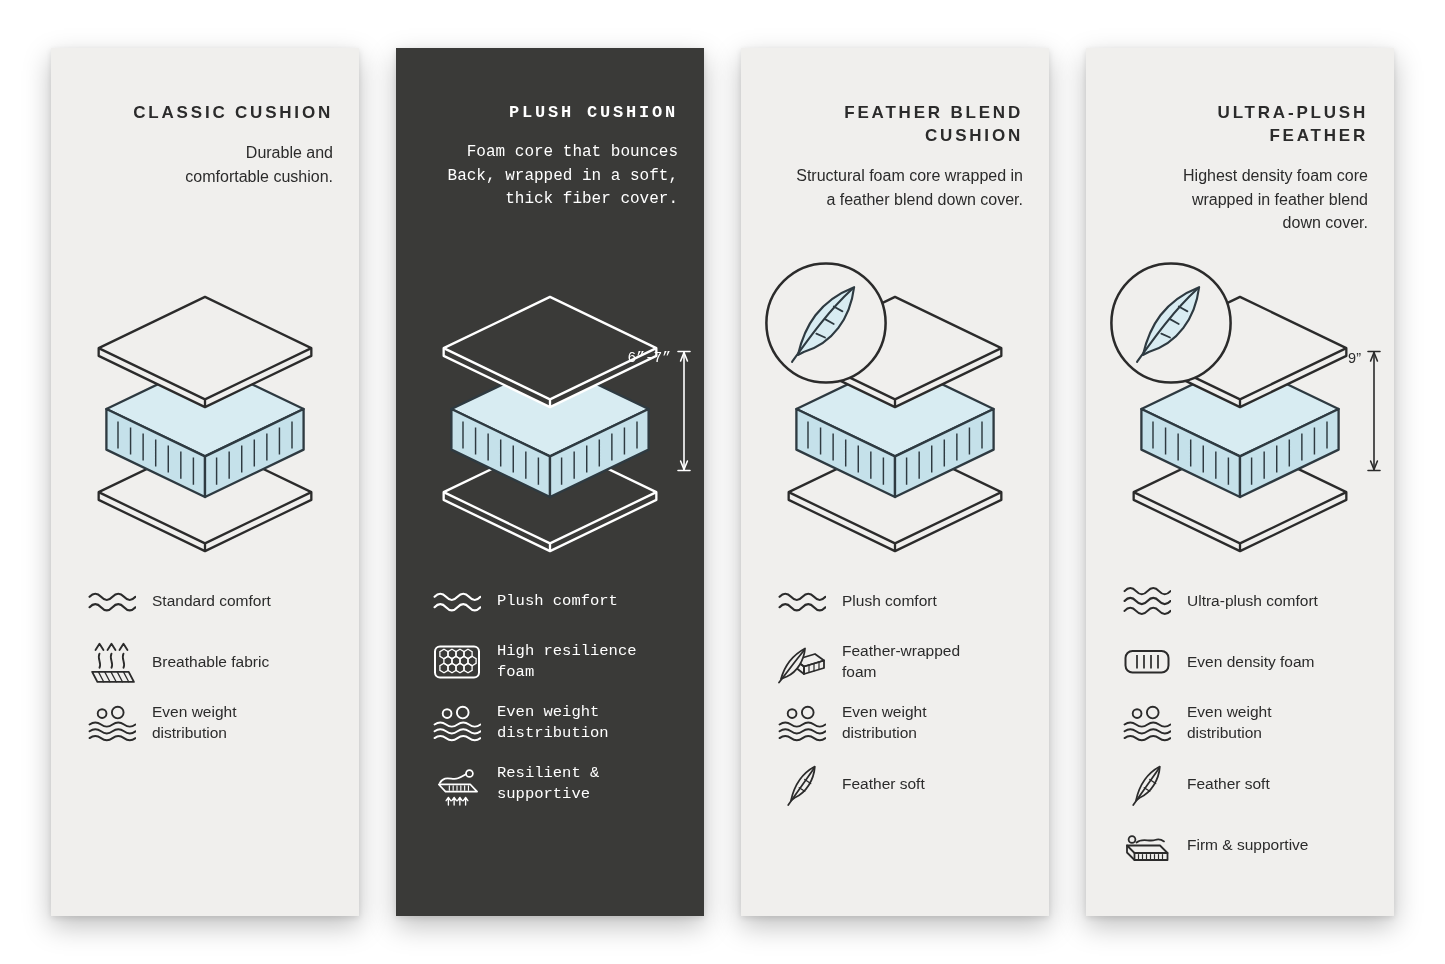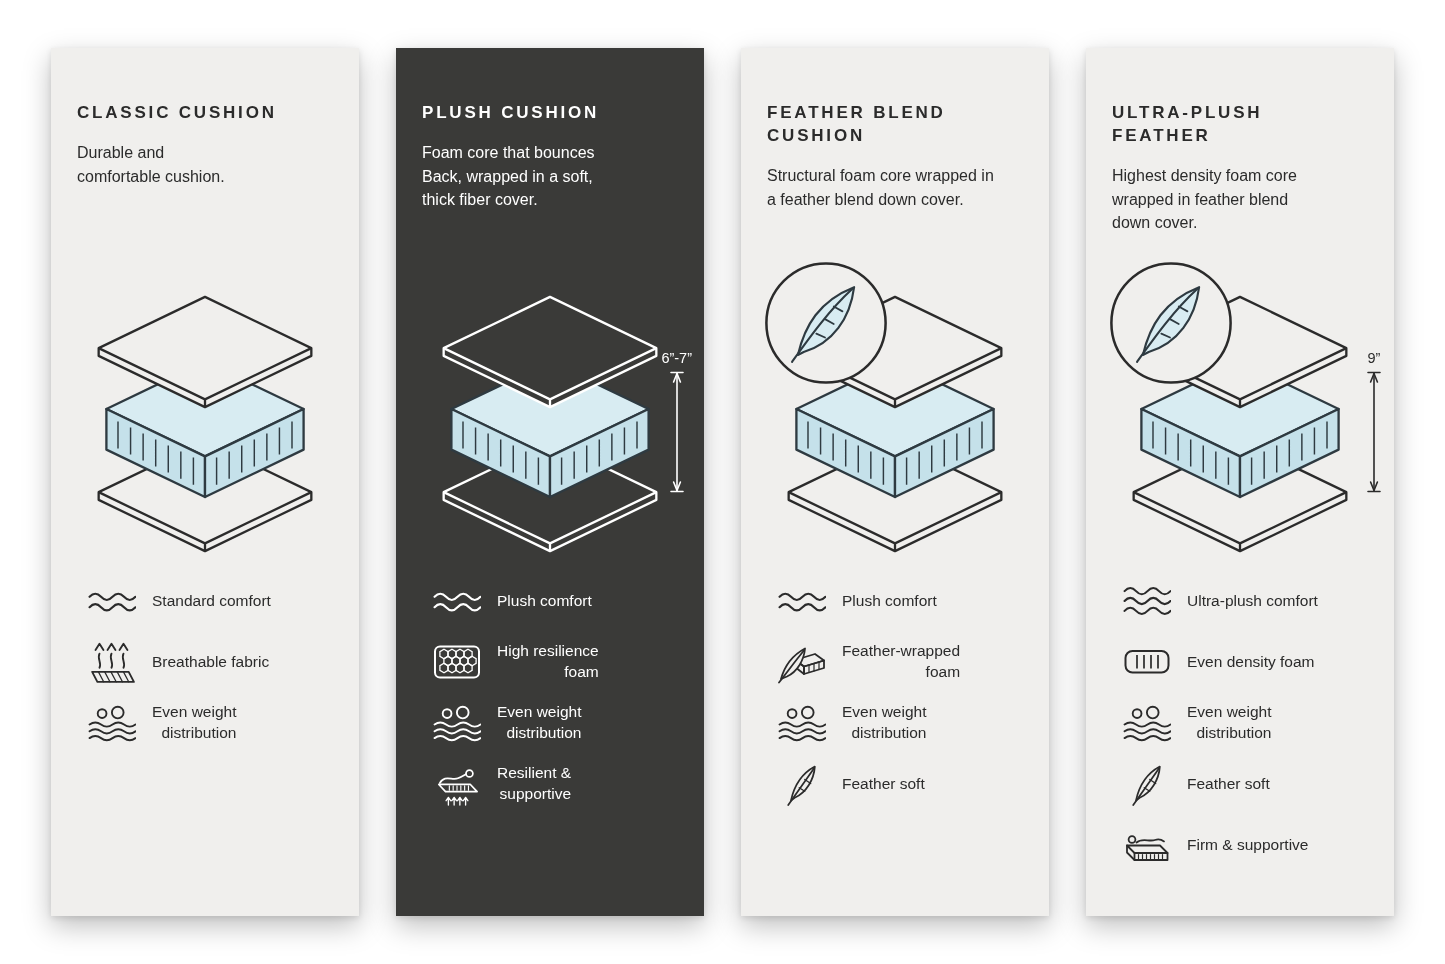--- a/index.html
+++ b/index.html
@@ -29,44 +29,45 @@
     background:var(--panel-light);
     color:var(--ink);
     --slab-fill:var(--panel-light);
     --stroke:var(--ink);
     box-shadow:0 10px 26px rgba(0,0,0,.25), 0 2px 6px rgba(0,0,0,.10);
     padding:54px 26px 0;
   }
   .panel.dark{
     background:var(--panel-dark);
     color:var(--ink-on-dark);
+    font-family:Liberation Mono, monospace;
     --slab-fill:var(--panel-dark);
     --stroke:var(--ink-on-dark);
   }
-  .panel-header{height:158px;text-align:left;}
+  .panel-header{height:158px;text-align:right;}
   .panel-title{
     margin:0;font-size:17px;font-weight:700;letter-spacing:2.8px;
     line-height:1.35;white-space:pre-line;
   }
   .panel-desc{
     margin:16px 0 0;font-size:16px;line-height:1.48;white-space:pre-line;
   }
   .diagram{position:relative;width:232px;height:261px;margin:34px auto 0;}
   .cushion-svg{width:232px;height:261px;display:block;}
   .badge{position:absolute;top:-34px;left:-16px;width:126px;height:126px;}
   .badge svg{width:126px;height:126px;display:block;}
   .measure{
     position:absolute;top:56px;right:-26px;
-    display:flex;align-items:center;gap:5px;flex-direction:column;
+    display:flex;align-items:flex-start;gap:5px;
   }
   .measure-label{font-size:14.5px;white-space:nowrap;}
   .measure-arrow{width:16px;height:122px;display:block;}
   .features{
     list-style:none;margin:24px 0 0;padding:0 0 0 10px;
-    display:flex;flex-direction:column;gap:17px;text-align:right;
+    display:flex;flex-direction:column;gap:17px;
   }
   .feature{display:flex;align-items:center;gap:15px;min-height:44px;}
   .feature-icon{width:50px;min-width:50px;display:flex;justify-content:center;align-items:center;}
   .feature-icon svg{width:48px;height:44px;display:block;}
   .feature-label{font-size:15.5px;line-height:1.35;white-space:pre-line;}
 </style>
 </head>
 <body>
 
 <svg width="0" height="0" style="position:absolute" aria-hidden="true">

